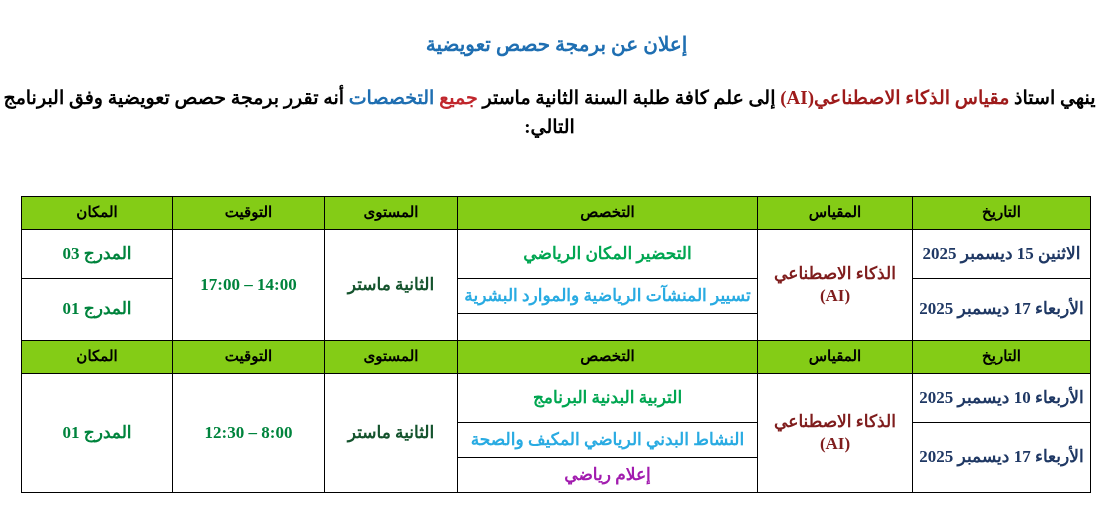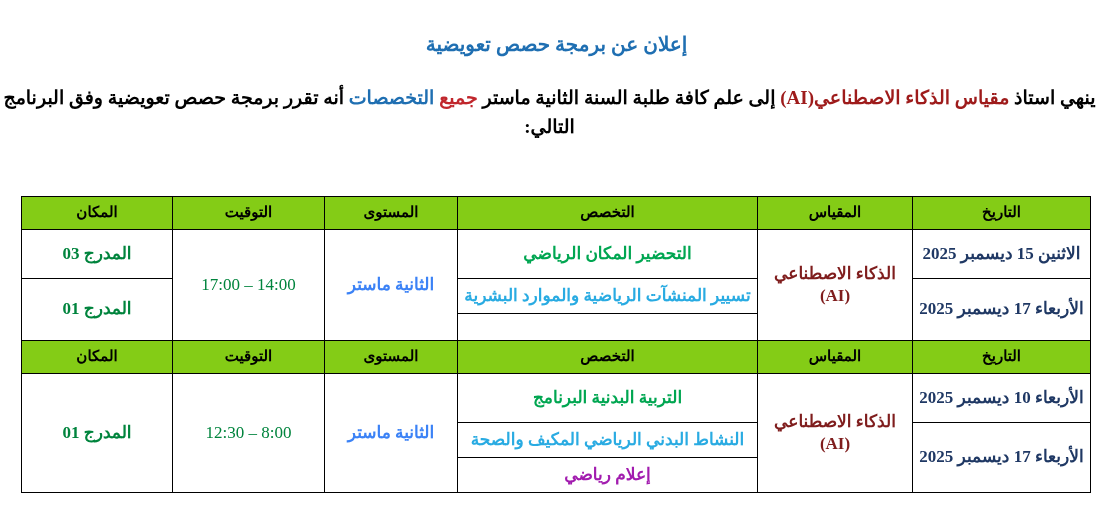--- a/index.html
+++ b/index.html
@@ -96,28 +96,28 @@
   }
   td.c-spec {
     font-weight: bold;
     font-size: 15px;
     height: 30px;
   }
   td.c-spec.green { color: #00A651; }
   td.c-spec.cyan  { color: #29ABE2; }
   td.c-spec.black { color: #a21caf; }
   td.c-level {
-    color: #3b82f6;
+    color: #14532d;
     font-weight: bold;
     font-size: 15px;
     border-radius: 17px;
   }
   td.c-time {
     color: #00843D;
-    font-weight: normal;
+    font-weight: bold;
     font-size: 19px;
     font-family: "Liberation Serif", serif;
   }
   td.c-place {
     color: #00843D;
     font-weight: bold;
     font-size: 16px;
     height: 42px;
   }
   td.pad-row { height: 22px; border-top: 1px solid #000; }

